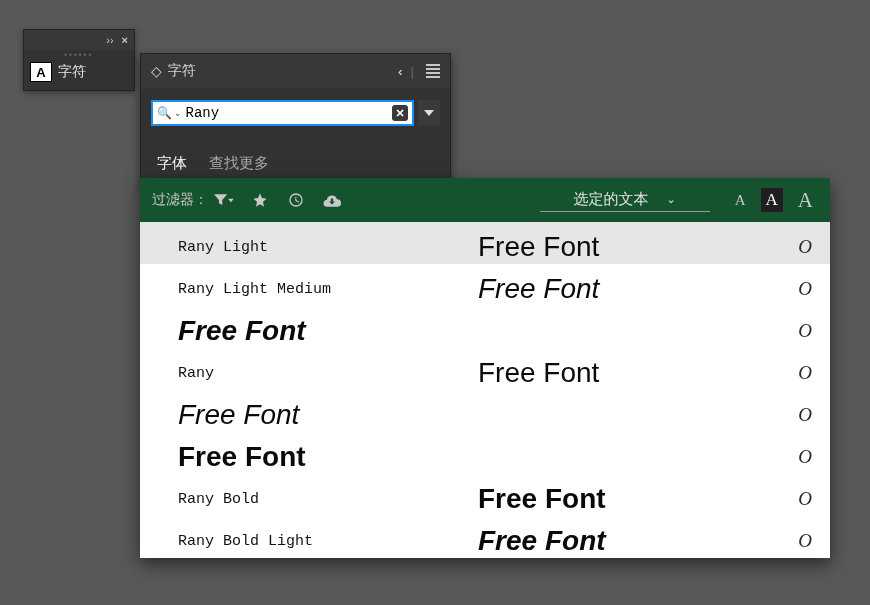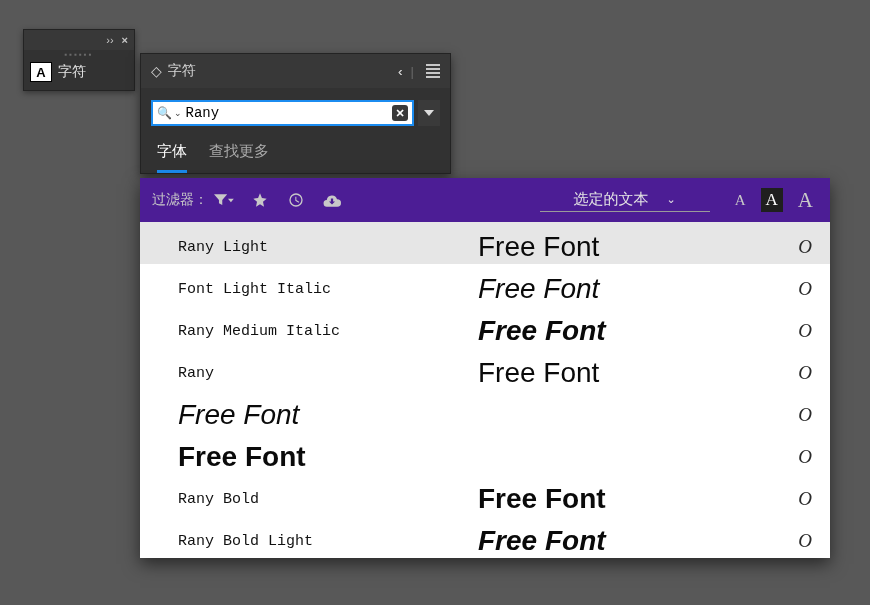--- a/index.html
+++ b/index.html
@@ -111,29 +111,30 @@
 
   .tabs {
     display:flex; gap:22px;
     padding: 6px 16px 0 16px;
   }
   .tab {
     color:#aaa; font-size:15px;
     padding-bottom: 9px;
     cursor:pointer;
     border-bottom: 3px solid transparent;
+    margin-top: 12px;
   }
   .tab.active { color:#fff; border-bottom-color:#1b8cf0; }
 
   
   .flyout {
     position: absolute;
     left: 140px; top: 178px;
     width: 690px;
-    background: #4c1d95;
+    background: #14532d;
     box-shadow: 0 6px 16px rgba(0,0,0,.55);
   }
   .filter-bar {
     height: 44px;
     display:flex; align-items:center;
     padding: 0 12px;
     color:#c8c8c8;
     font-size: 14px;
   }
   .filter-label { margin-right: 6px; }
@@ -292,26 +293,25 @@
       <span class="aa big">A</span>
     </div>
   </div>
   <div class="font-list" id="font-list">
       <div class="font-row selected">
         <div class="fname">Rany Light</div>
         <div class="fpreview light">Free Font</div>
         <div class="otf-badge">O</div>
       </div>
       <div class="font-row">
-        <div class="fname">Font Light Italic</div>
+        <div class="fname">Rany Light Medium</div>
         <div class="fpreview lightitalic">Free Font</div>
         <div class="otf-badge">O</div>
       </div>
       <div class="font-row">
-        <div class="fname">Rany Medium Italic</div>
         <div class="fpreview meditalic">Free Font</div>
         <div class="otf-badge">O</div>
       </div>
       <div class="font-row">
         <div class="fname">Rany</div>
         <div class="fpreview reg">Free Font</div>
         <div class="otf-badge">O</div>
       </div>
       <div class="font-row">
         <div class="fpreview italic">Free Font</div>

